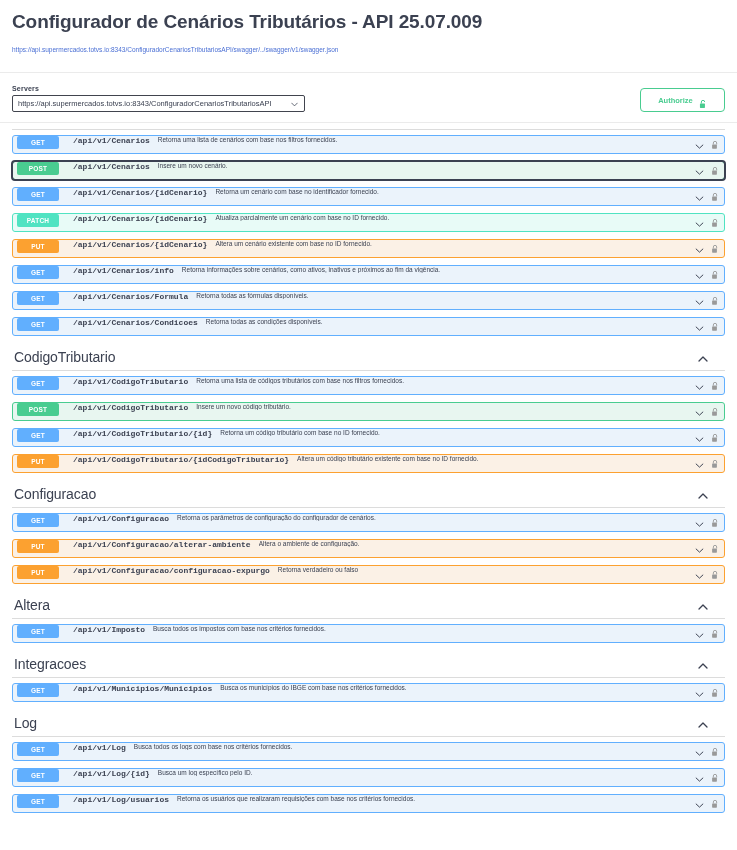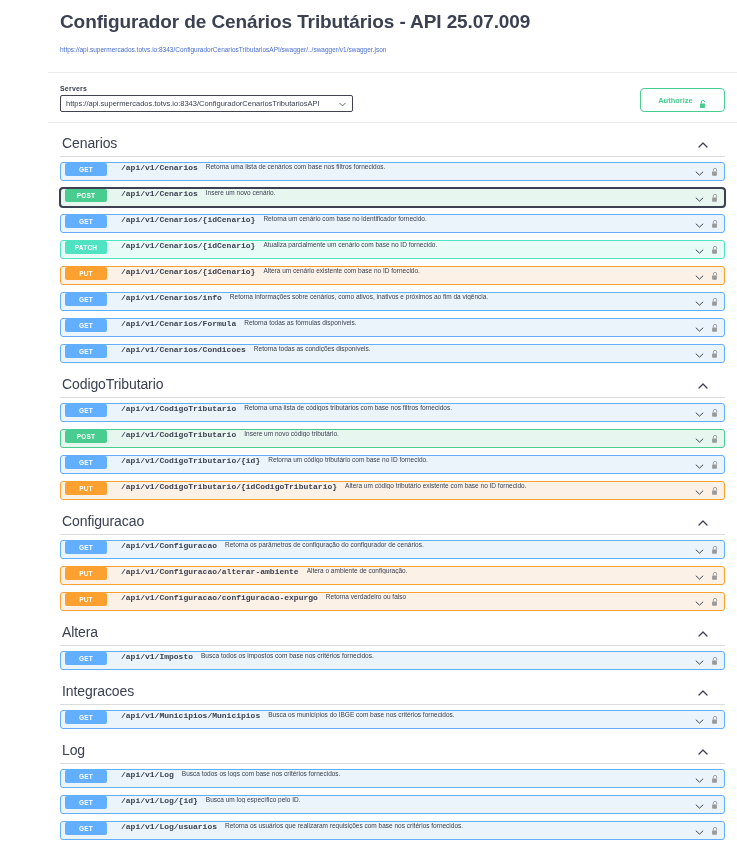--- a/index.html
+++ b/index.html
@@ -3,21 +3,21 @@
 <meta charset="utf-8">
 <style>
   * { box-sizing: border-box; }
   html, body {
     margin: 0; padding: 0;
     width: 737px; height: 850px;
     background: #ffffff;
     font-family: "Liberation Sans", sans-serif;
     overflow: hidden;
   }
-  #page { width: 737px; height: 850px; position: relative; background:#fff;padding-left:48px; }
+  #page { width: 737px; height: 850px; position: relative; background:#fff; }
 
   
   .hdr { padding: 10px 12px 8px 12px; background:#fff; }
   .hdr-title {
     font-size: 19px; font-weight: bold; color:#3b4151;
     letter-spacing: -0.1px; line-height: 24px; margin: 0 0 4px 0;
   }
   .hdr-url {
     font-size: 6.5px; color:#4a6fd4; line-height: 9px;
     word-break: break-all; letter-spacing: 0px;
@@ -131,26 +131,20 @@
           <path d="M4 8 V5.4 a3 3 0 0 1 6 0" stroke="#49cc90" stroke-width="1.8" fill="none"></path>
           <rect x="1.5" y="8" width="9" height="8" rx="1" fill="#49cc90"></rect>
         </svg>
       </span>
     </div>
   </div>
   <div class="srv-rule"></div>
 
   <div class="body" id="sections-root">
       <div class="section">
-        <div class="sec-head">
-          <span class="sec-title">Cenarios</span>
-          <span class="sec-arrow"><svg viewBox="0 0 12 12" width="12" height="12">
-              <path d="M2 8 L6 4 L10 8" stroke="#3b4151" stroke-width="1.3" fill="none" stroke-linecap="round" stroke-linejoin="round"></path>
-            </svg></span>
-        </div>
         <div class="sec-rule"></div>
         <div class="op r-get">
           <span class="op-method m-get">GET</span>
           <span class="op-path">/api/v1/Cenarios</span>
           <span class="op-desc">Retorna uma lista de cenários com base nos filtros fornecidos.</span>
           <span class="op-right">
             <span class="op-caret"><svg viewBox="0 0 12 12" width="9" height="9">
                 <path d="M1.5 4 L6 8.2 L10.5 4" stroke="#3b4151" stroke-width="1.3" fill="none" stroke-linecap="round" stroke-linejoin="round"></path>
               </svg></span>
             <span class="op-lock"><svg viewBox="0 0 14 18" width="8" height="10">

